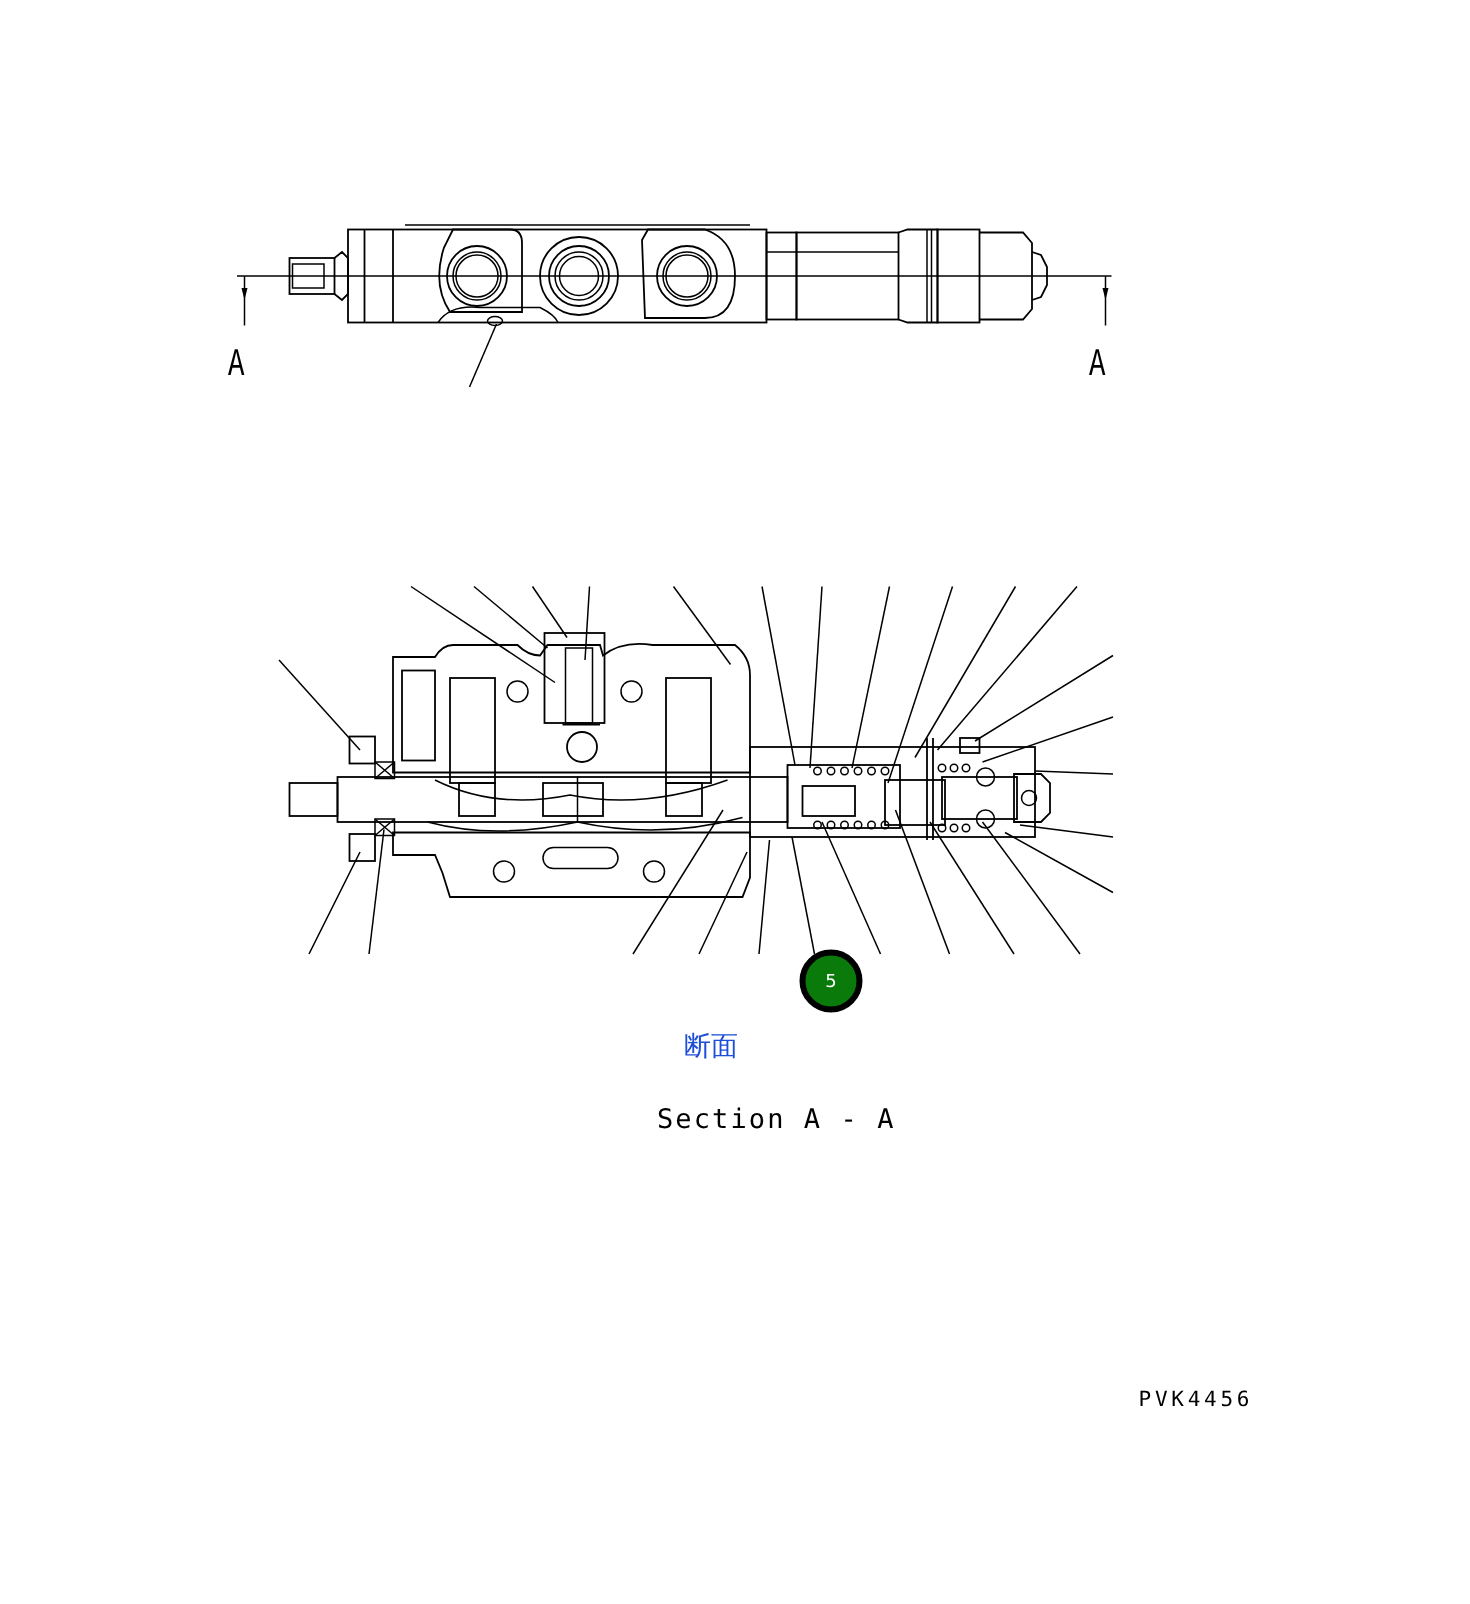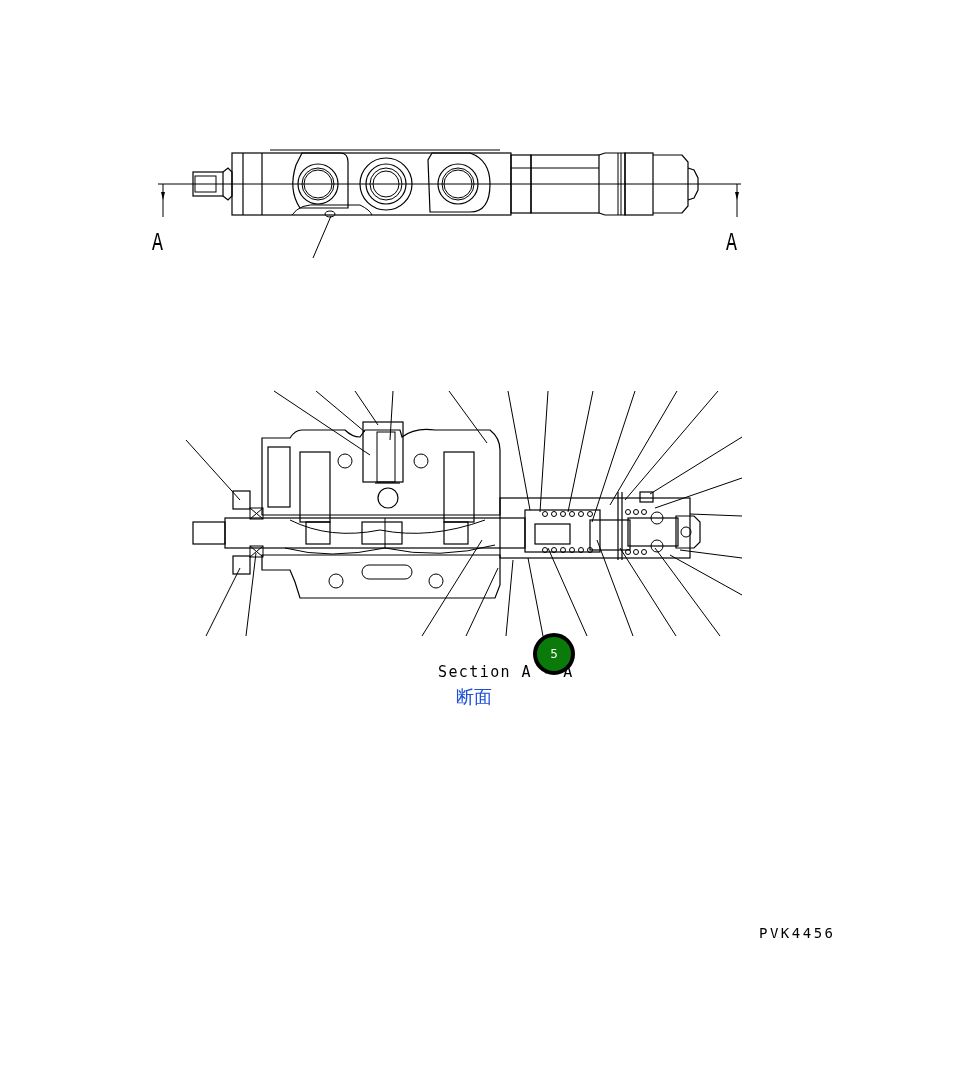--- a/index.html
+++ b/index.html
@@ -2,21 +2,21 @@
 <html><head>
 <meta charset="utf-8">
 <style>
   html, body { margin: 0; padding: 0; background: #ffffff; }
   body { width: 980px; height: 1069px; position: relative; overflow: hidden; font-family: "DejaVu Sans Mono", monospace; }
   #drawing { position: absolute; left: 0; top: 0; width: 980px; height: 1069px; }
   .ln { stroke: #000; stroke-width: 1.2; fill: none; }
   .thin { stroke: #000; stroke-width: 1; fill: none; }
   .section-mark { position: absolute; font-family: "Liberation Mono", monospace; font-size: 26px; line-height: 26px; color: #000; transform: scaleX(0.7); transform-origin: left top; }
   .caption-jp { position: absolute; left: 456px; top: 685px; font-family: "DejaVu Sans", sans-serif; font-size: 18px; color: #1d4ed8; }
-  .caption-en { position: absolute; left: 438px; top: 663px; font-family: "DejaVu Sans Mono", monospace; font-size: 15px; letter-spacing: 1.4px; color: #000; }
+  .caption-en { position: absolute; left: 438px; top: 736px; font-family: "DejaVu Sans Mono", monospace; font-size: 18px; letter-spacing: 1.4px; color: #000; }
   .drawing-number { position: absolute; left: 759px; top: 925px; font-family: "DejaVu Sans Mono", monospace; font-size: 14px; letter-spacing: 2.5px; color: #000; }
   .callout-badge { position: absolute; left: 533px; top: 633px; width: 34px; height: 34px; border-radius: 50%; background: #0a7a0a; border: 4px solid #000; color: #fff; font-family: "DejaVu Sans", sans-serif; font-size: 12px; display: flex; align-items: center; justify-content: center; cursor: pointer; }
 </style>
 </head>
 <body>
 
 <svg id="drawing" viewBox="0 0 980 1069" xmlns="http://www.w3.org/2000/svg">
 
   <g>
 

